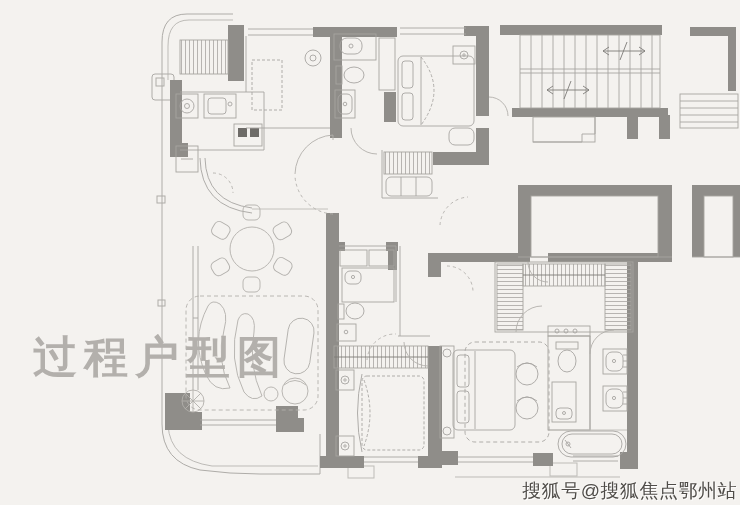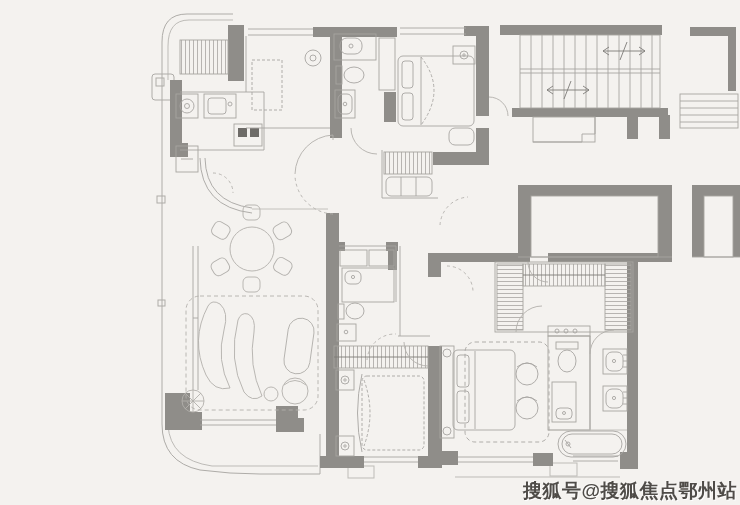--- a/index.html
+++ b/index.html
@@ -9,21 +9,21 @@
     font-family:"Liberation Sans", sans-serif;
   }
   svg{position:absolute;left:0;top:0;}
   .wm-process{
     position:absolute;left:33px;top:328px;
     font-size:44px;font-weight:700;letter-spacing:7px;
     color:#b3b0ac;white-space:nowrap;user-select:none;
   }
   .wm-source{
     position:absolute;right:3px;bottom:1px;
-    font-size:19px;font-weight:700;letter-spacing:0.5px;
+    font-size:19px;font-weight:400;letter-spacing:0.5px;
     color:#4f4c48;white-space:nowrap;
     text-shadow:1px 1px 0 rgba(255,255,255,.85),-1px -1px 0 rgba(255,255,255,.35);
   }
 </style>
 </head>
 <body>
 
 <div class="stage">
 
 <svg width="740" height="505" viewBox="0 0 740 505">
@@ -365,15 +365,16 @@
     <path d="M528,262 A20,20 0 0 0 548,282"></path>
     <path d="M447,266 A26,26 0 0 1 473,292" stroke-dasharray="3 3"></path>
     <path d="M404,342 A24,24 0 0 0 428,366"></path>
     <path d="M367,360 A28,28 0 0 1 396,334" stroke-dasharray="3 3"></path>
     <path d="M516,332 A26,26 0 0 1 542,306"></path>
     <path d="M590,354 A24,24 0 0 1 614,330"></path>
     <path d="M213,173 A20,20 0 0 1 233,193" stroke-dasharray="3 3"></path>
   </g>
 </svg>
 
+<div class="wm-process">过程户型图</div>
 <div class="wm-source">搜狐号@搜狐焦点鄂州站</div>
 
 </div>
 
 </body></html>

